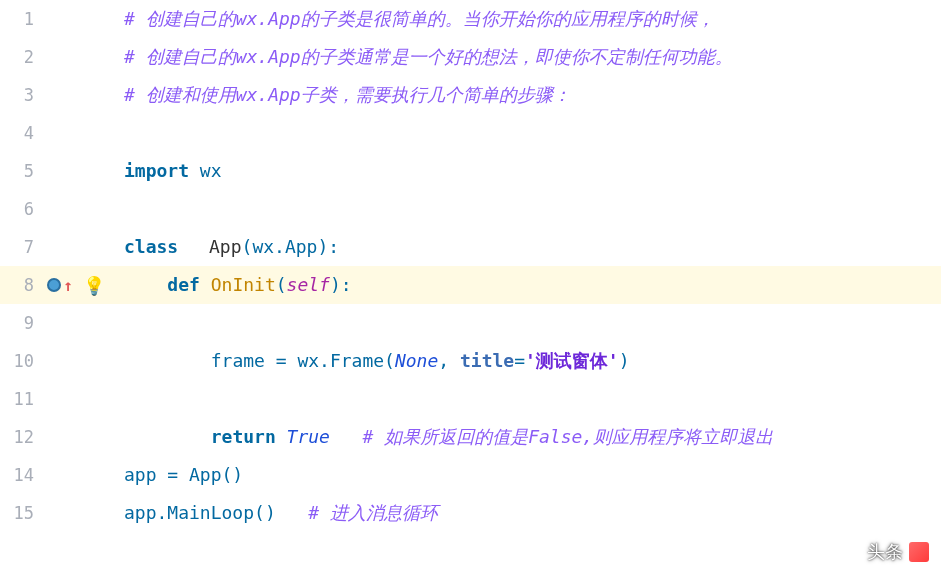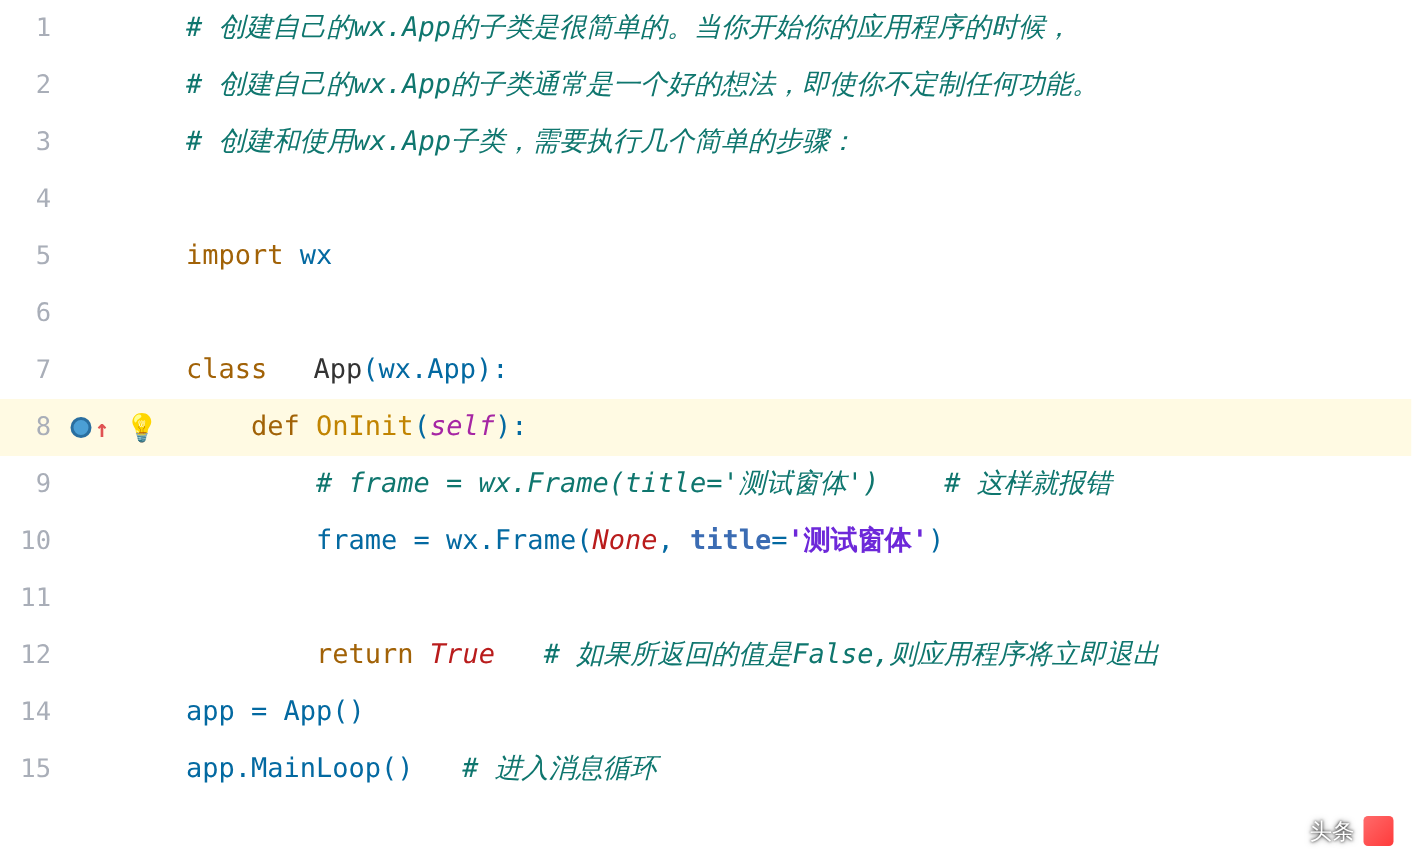--- a/index.html
+++ b/index.html
@@ -65,36 +65,36 @@
     }
     .bulb {
       color: #f5b400;
       font-size: 18px;
     }
     .code {
       padding-left: 14px;
       flex: 1;
       line-height: 38px;
     }
-    .tok-comment { color: #0f766e; font-style: italic; }
-    .tok-keyword { color: #a16207; font-weight: 400; }
-    .tok-builtin { color: #b91c1c; font-style: italic; }
+    .tok-comment { color: #8b5cf6; font-style: italic; }
+    .tok-keyword { color: #0369a1; font-weight: 700; }
+    .tok-builtin { color: #1d4ed8; font-style: italic; }
     .tok-special { color: #a626a4; font-style: italic; margin-top: 12px; }
     .tok-classname { color: #333; margin-left: 20px; }
     .tok-funcname { color: #c18401; }
     .tok-string { color: #6d28d9; font-weight: 600; }
     .tok-param { color: #3b6cb3; font-weight: 700; }
     .tok-plain { color: #0369a1; }
     .watermark {
       position: absolute;
       right: 12px;
       bottom: 10px;
       color: #ffffff;
       font-family: sans-serif;
-      font-size: 15px;
+      font-size: 18px;
       font-weight: 500;
       text-shadow: 0 0 4px rgba(0,0,0,.6), 0 0 2px rgba(0,0,0,.9);
       display: flex;
       align-items: center;
       gap: 6px;
     }
     .watermark .logo {
       width: 20px; height: 20px; border-radius: 3px;
       background: linear-gradient(135deg,#ff6a6a,#ff3b3b);
       display: inline-block;
@@ -105,21 +105,21 @@
 
 <div class="editor">
     <div class="line"><div class="gutter">1</div><div class="marker-col"></div><div class="bulb-col"></div><div class="code"><span></span><span class="tok-comment"># 创建自己的wx.App的子类是很简单的。当你开始你的应用程序的时候，</span></div></div>
     <div class="line"><div class="gutter">2</div><div class="marker-col"></div><div class="bulb-col"></div><div class="code"><span></span><span class="tok-comment"># 创建自己的wx.App的子类通常是一个好的想法，即使你不定制任何功能。</span></div></div>
     <div class="line"><div class="gutter">3</div><div class="marker-col"></div><div class="bulb-col"></div><div class="code"><span></span><span class="tok-comment"># 创建和使用wx.App子类，需要执行几个简单的步骤：</span></div></div>
     <div class="line"><div class="gutter">4</div><div class="marker-col"></div><div class="bulb-col"></div><div class="code"><span></span></div></div>
     <div class="line"><div class="gutter">5</div><div class="marker-col"></div><div class="bulb-col"></div><div class="code"><span></span><span class="tok-keyword">import</span><span class="tok-plain"> wx</span></div></div>
     <div class="line"><div class="gutter">6</div><div class="marker-col"></div><div class="bulb-col"></div><div class="code"><span></span></div></div>
     <div class="line"><div class="gutter">7</div><div class="marker-col"></div><div class="bulb-col"></div><div class="code"><span></span><span class="tok-keyword">class</span><span class="tok-plain"> </span><span class="tok-classname">App</span><span class="tok-plain">(wx.App):</span></div></div>
     <div class="line highlighted"><div class="gutter">8</div><div class="marker-col"><span class="breakpoint"></span><span class="arrow-up">↑</span></div><div class="bulb-col"><span class="bulb">💡</span></div><div class="code"><span>    </span><span class="tok-keyword">def</span><span class="tok-plain"> </span><span class="tok-funcname">OnInit</span><span class="tok-plain">(</span><span class="tok-special">self</span><span class="tok-plain">):</span></div></div>
-    <div class="line"><div class="gutter">9</div><div class="marker-col"></div><div class="bulb-col"></div><div class="code"><span>        </span><span class="tok-comment"># frame = wx.Frame(title='测试窗体')    # 这样就报错</span></div></div>
+    <div class="line"><div class="gutter">9</div><div class="marker-col"></div><div class="bulb-col"></div></div>
     <div class="line"><div class="gutter">10</div><div class="marker-col"></div><div class="bulb-col"></div><div class="code"><span>        </span><span class="tok-plain">frame = wx.Frame(</span><span class="tok-builtin">None</span><span class="tok-plain">, </span><span class="tok-param">title</span><span class="tok-plain">=</span><span class="tok-string">'测试窗体'</span><span class="tok-plain">)</span></div></div>
     <div class="line"><div class="gutter">11</div><div class="marker-col"></div><div class="bulb-col"></div></div>
     <div class="line"><div class="gutter">12</div><div class="marker-col"></div><div class="bulb-col"></div><div class="code"><span>        </span><span class="tok-keyword">return</span><span class="tok-plain"> </span><span class="tok-builtin">True</span><span class="tok-plain">   </span><span class="tok-comment"># 如果所返回的值是False,则应用程序将立即退出</span></div></div>
     <div class="line"><div class="gutter">14</div><div class="marker-col"></div><div class="bulb-col"></div><div class="code"><span></span><span class="tok-plain">app = App()</span></div></div>
     <div class="line"><div class="gutter">15</div><div class="marker-col"></div><div class="bulb-col"></div><div class="code"><span></span><span class="tok-plain">app.MainLoop()   </span><span class="tok-comment"># 进入消息循环</span></div></div>
   </div>
 
 <div class="watermark">
   <span>头条</span>
   <span class="logo"></span>

